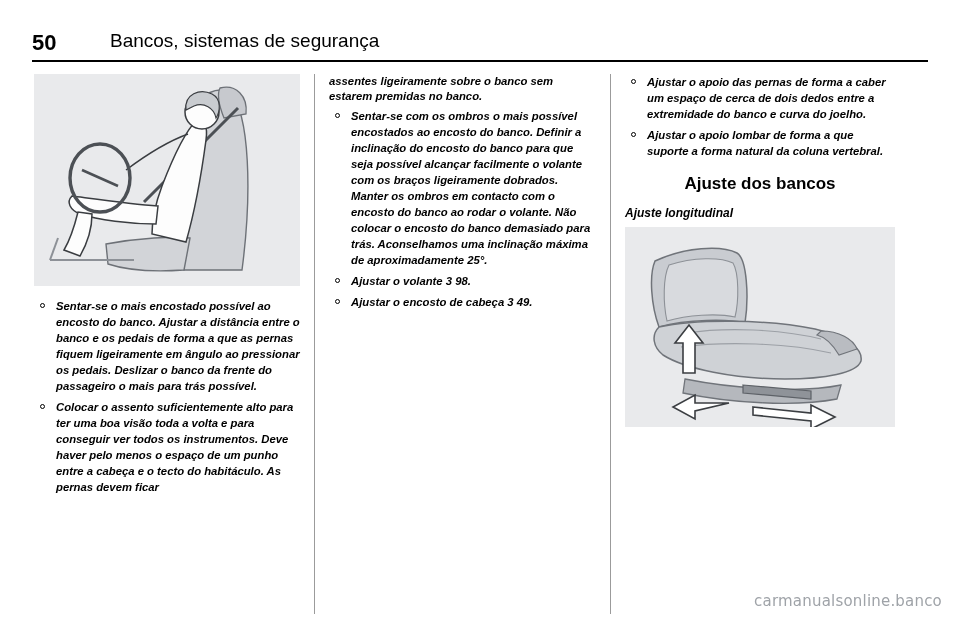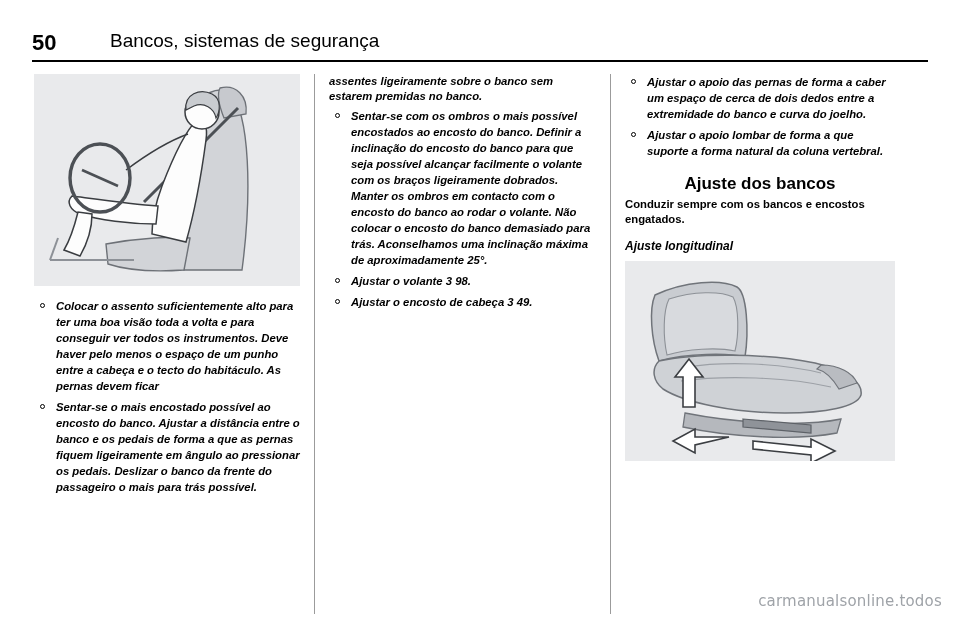--- a/index.html
+++ b/index.html
@@ -196,24 +196,24 @@
         <ellipse cx="66" cy="104" rx="30" ry="34" fill="none" stroke="#4c5055" stroke-width="3.4"></ellipse>
         <path d="M48 96 L84 112" stroke="#4c5055" stroke-width="2.6"></path>
 
         <path d="M16 186 L100 186" stroke="#8d9197" stroke-width="2"></path>
         <path d="M16 186 L24 164" stroke="#8d9197" stroke-width="2"></path>
       </svg>
     </div>
 
     <ul class="bullets">
       <li>
+        <span class="italic">Sentar-se o mais encostado possível ao encosto do banco. Ajustar a distância entre o banco e os pedais de forma a que as pernas fiquem ligeiramente em ângulo ao pressionar os pedais. Deslizar o banco da frente do passageiro o mais para trás possível.</span>
+      </li>
+      <li>
         <span class="italic">Colocar o assento suficientemente alto para ter uma boa visão toda a volta e para conseguir ver todos os instrumentos. Deve haver pelo menos o espaço de um punho entre a cabeça e o tecto do habitáculo. As pernas devem ficar</span>
-      </li>
-      <li>
-        <span class="italic">Sentar-se o mais encostado possível ao encosto do banco. Ajustar a distância entre o banco e os pedais de forma a que as pernas fiquem ligeiramente em ângulo ao pressionar os pedais. Deslizar o banco da frente do passageiro o mais para trás possível.</span>
       </li>
     </ul>
   </div>
 
   <div class="col col2">
     <div class="body-text italic">assentes ligeiramente sobre o banco sem estarem premidas no banco.</div>
 
     <ul class="bullets">
       <li>
         <span class="italic">Sentar-se com os ombros o mais possível encostados ao encosto do banco. Definir a inclinação do encosto do banco para que seja possível alcançar facilmente o volante com os braços ligeiramente dobrados. Manter os ombros em contacto com o encosto do banco ao rodar o volante. Não colocar o encosto do banco demasiado para trás. Aconselhamos uma inclinação máxima de aproximadamente 25°.</span>
@@ -231,21 +231,20 @@
     <ul class="bullets">
       <li>
         <span class="italic">Ajustar o apoio das pernas de forma a caber um espaço de cerca de dois dedos entre a extremidade do banco e curva do joelho.</span>
       </li>
       <li>
         <span class="italic">Ajustar o apoio lombar de forma a que suporte a forma natural da coluna vertebral.</span>
       </li>
     </ul>
 
     <div class="h-section">Ajuste dos bancos</div>
-    <div class="body-text">Conduzir sempre com os bancos e encostos engatados.</div>
     <div class="h-sub">Ajuste longitudinal</div>
 
     <div class="figure fig2">
       <svg width="270" height="200" viewBox="0 0 270 200">
         <rect x="0" y="0" width="270" height="200" fill="#e9eaec"></rect>
 
         <path d="M30 34 C60 20 96 18 112 26 C122 32 124 70 120 96 C104 92 62 92 34 100 C26 78 24 48 30 34 Z" fill="#c9ccd1" stroke="#70747a" stroke-width="1.5"></path>
 
         <path d="M44 38 C68 30 96 30 108 36 C114 46 114 74 110 90 C92 86 62 88 42 94 C38 76 38 50 44 38 Z" fill="#d8dade" stroke="#8d9197" stroke-width="1.1"></path>
 
@@ -268,14 +267,14 @@
           <path d="M104 176 L70 184 L70 192 L48 180 L70 168 L70 176 Z"></path>
         </g>
 
         <g fill="#ffffff" stroke="#3b3e42" stroke-width="1.6">
           <path d="M128 180 L186 186 L186 178 L210 190 L186 202 L186 194 L128 188 Z"></path>
         </g>
       </svg>
     </div>
   </div>
 
-  <div class="watermark">carmanualsonline.todos</div>
+  <div class="watermark">carmanualsonline.banco</div>
 </div>
 
 </body></html>

